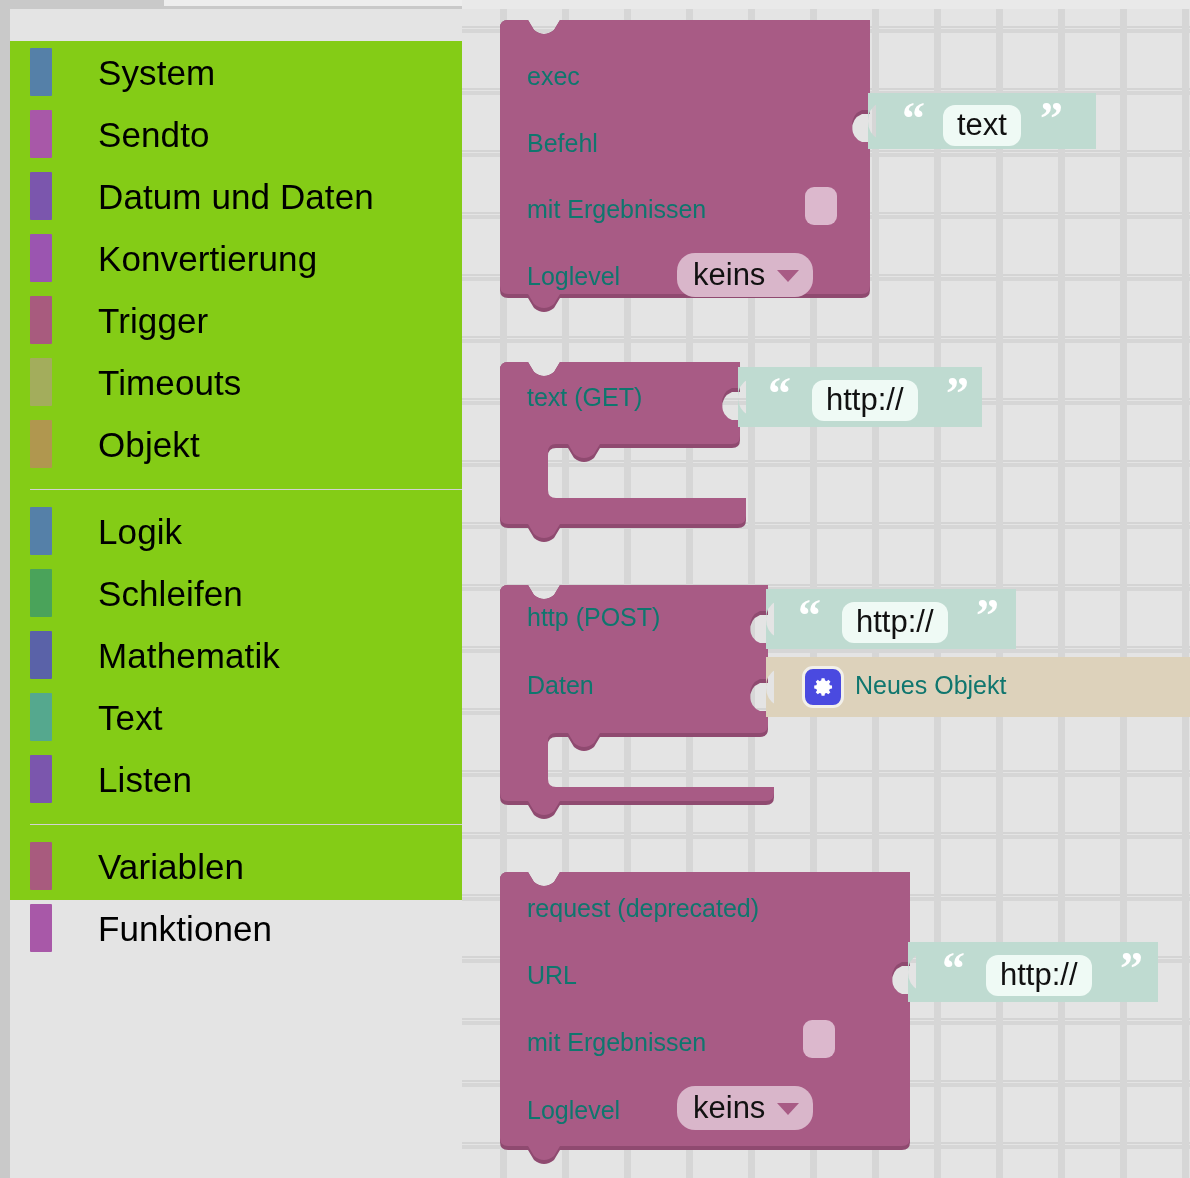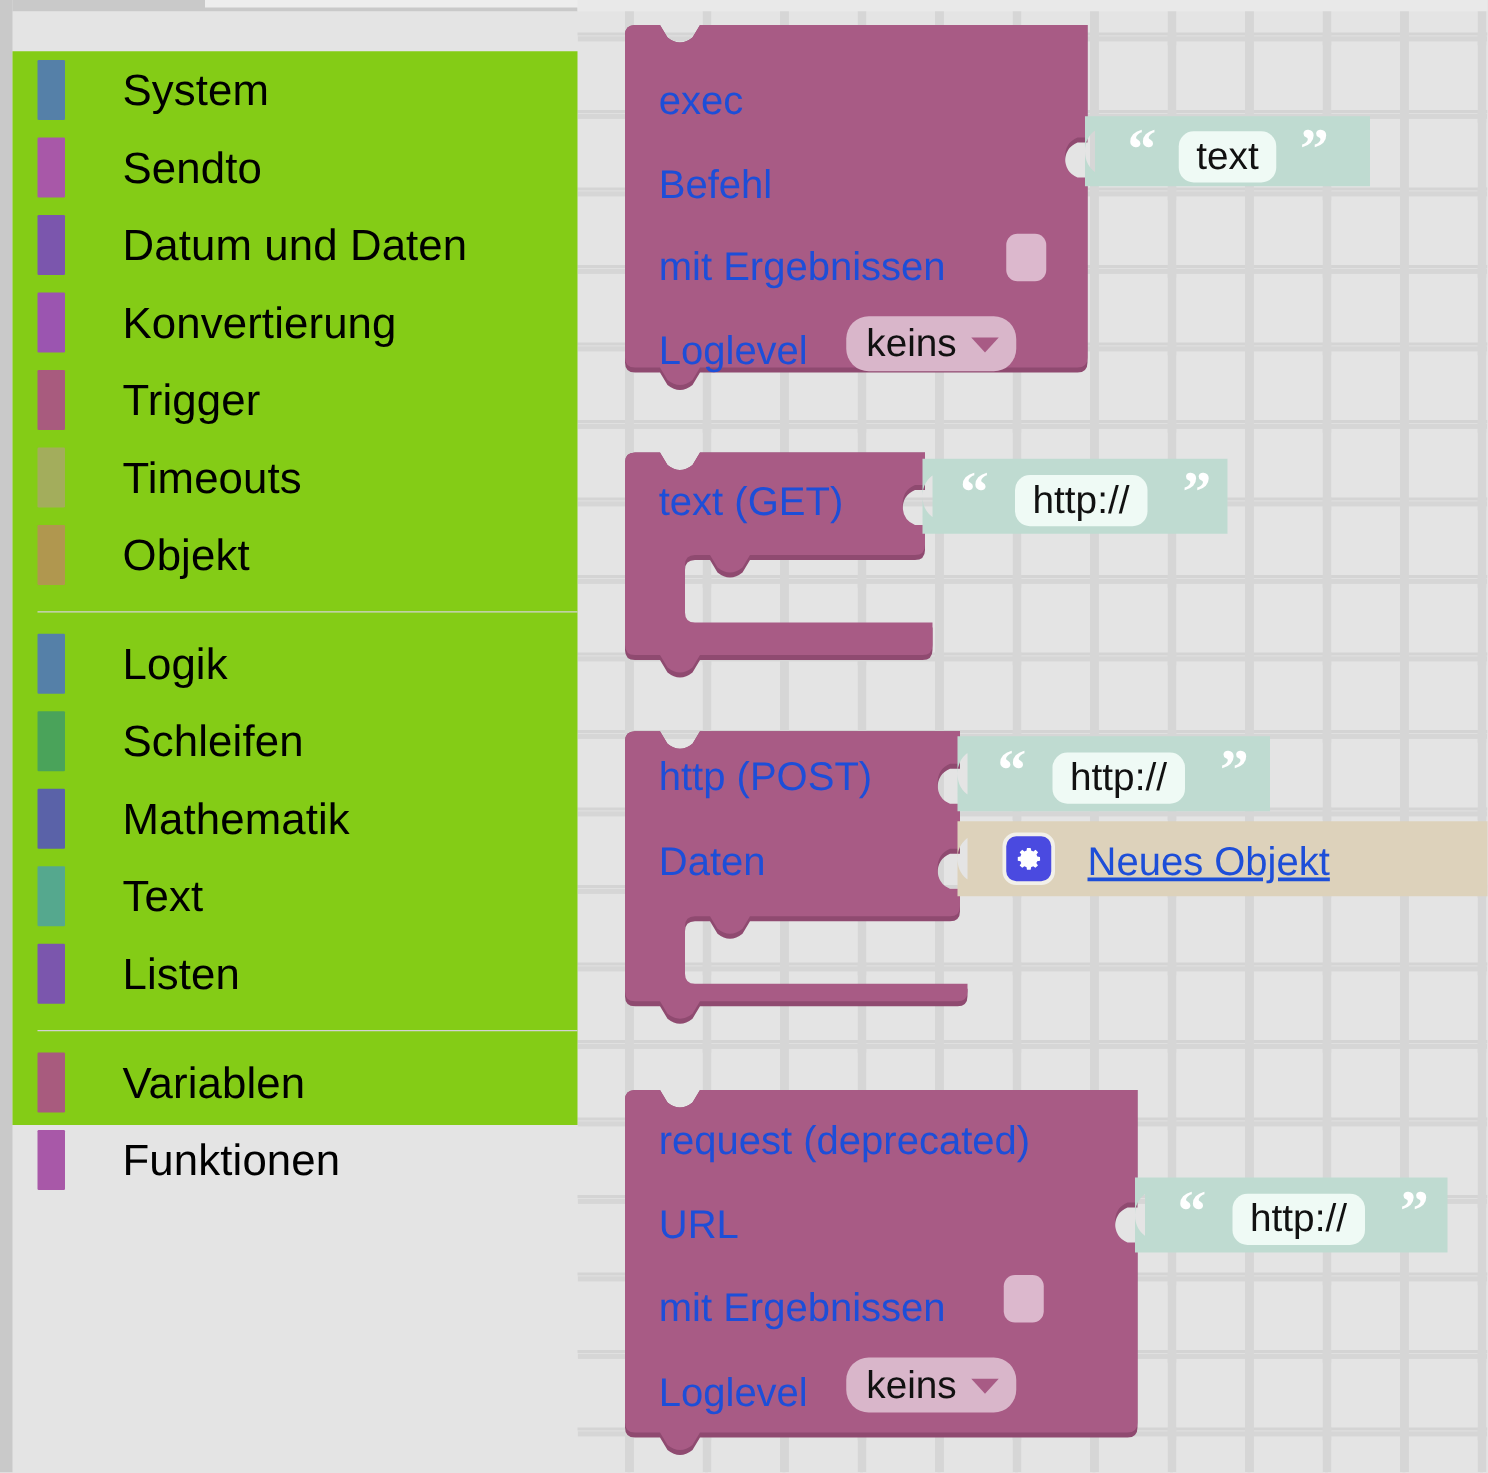--- a/index.html
+++ b/index.html
@@ -69,21 +69,21 @@
     white-space:nowrap;
   }
   .tb-row.selected { background:#a85b85; padding-left:20px; }
   .tb-row.selected .swatch { visibility:hidden; }
   .tb-row.selected .tb-label { color:#ffffff; }
 
   
   .block { position:absolute; }
   .blk-svg { position:absolute; left:0; top:0; overflow:visible; }
   .blk-text {
-    position:absolute; color:#1d4ed8; font-size:32px; line-height:1;
+    position:absolute; color:#0f766e; font-size:25px; line-height:1;
     white-space:nowrap; pointer-events:none;
   }
 
   .field-dropdown {
     position:absolute; display:flex; align-items:center; gap:12px;
     background:#d9b6ca; border-radius:18px; padding:6px 14px 7px 16px;
     font-size:31px; color:#111; line-height:1; white-space:nowrap;
   }
   .field-dropdown .tri {
     width:0;height:0;border-left:11px solid transparent;border-right:11px solid transparent;
@@ -289,21 +289,21 @@
     <div class="block" style="left:266px; top:72px;">
       <svg class="blk-svg" width="445" height="62">
         <path d="M0,0 L10,0 L10,12 Q0,18 0,30 Q0,42 10,48 L10,60 L0,60 Z M8,0 L440,0 L440,60 L8,60 Z" fill="#ddd2bb"></path>
       </svg>
       <span class="gear-chip" style="left:36px; top:9px;">
         <svg width="26" height="26" viewBox="0 0 24 24">
           <path fill="#ffffff" d="M12 8.2a3.8 3.8 0 1 0 0 7.6 3.8 3.8 0 0 0 0-7.6zm0 5.6a1.8 1.8 0 1 1 0-3.6 1.8 1.8 0 0 1 0 3.6z"></path>
           <path fill="#ffffff" d="M20.4 13.3l-.1-2.6 -2-.4a6.6 6.6 0 0 0-.6-1.4l1.2-1.7 -1.9-1.8 -1.6 1.2a6.6 6.6 0 0 0-1.5-.6L13.4 4h-2.7l-.4 2a6.6 6.6 0 0 0-1.5.6L7.2 5.4 5.3 7.2l1.2 1.7a6.6 6.6 0 0 0-.6 1.4l-2 .4v2.7l2 .4c.15.5.35.97.6 1.4l-1.2 1.7 1.9 1.8 1.6-1.2c.47.26.97.46 1.5.6l.4 2h2.7l.4-2c.53-.14 1.03-.34 1.5-.6l1.6 1.2 1.9-1.8 -1.2-1.7c.25-.43.45-.9.6-1.4l2-.4z"></path>
         </svg>
       </span>
-      <span class="blk-text" style="left:104px; top:16px;text-decoration:underline;">Neues Objekt</span>
+      <span class="blk-text" style="left:89px; top:16px;">Neues Objekt</span>
     </div>
   </div>
 
   <div class="block" style="left:500px; top:872px;">
     <svg class="blk-svg" width="440" height="300">
       <path d="M0,8 Q0,0 8,0 L28,0 L34,10 Q44,18 54,10 L60,0 L410,0 L410,94
                L402,94 Q392,98 392,110 Q392,122 402,126 L410,126 L410,270
                Q410,278 402,278 L60,278 L54,288 Q44,296 34,288 L28,278 L8,278
                Q0,278 0,270 Z" fill="#8f4a70"></path>
       <path d="M0,8 Q0,0 8,0 L28,0 L34,10 Q44,18 54,10 L60,0 L410,0 L410,90

